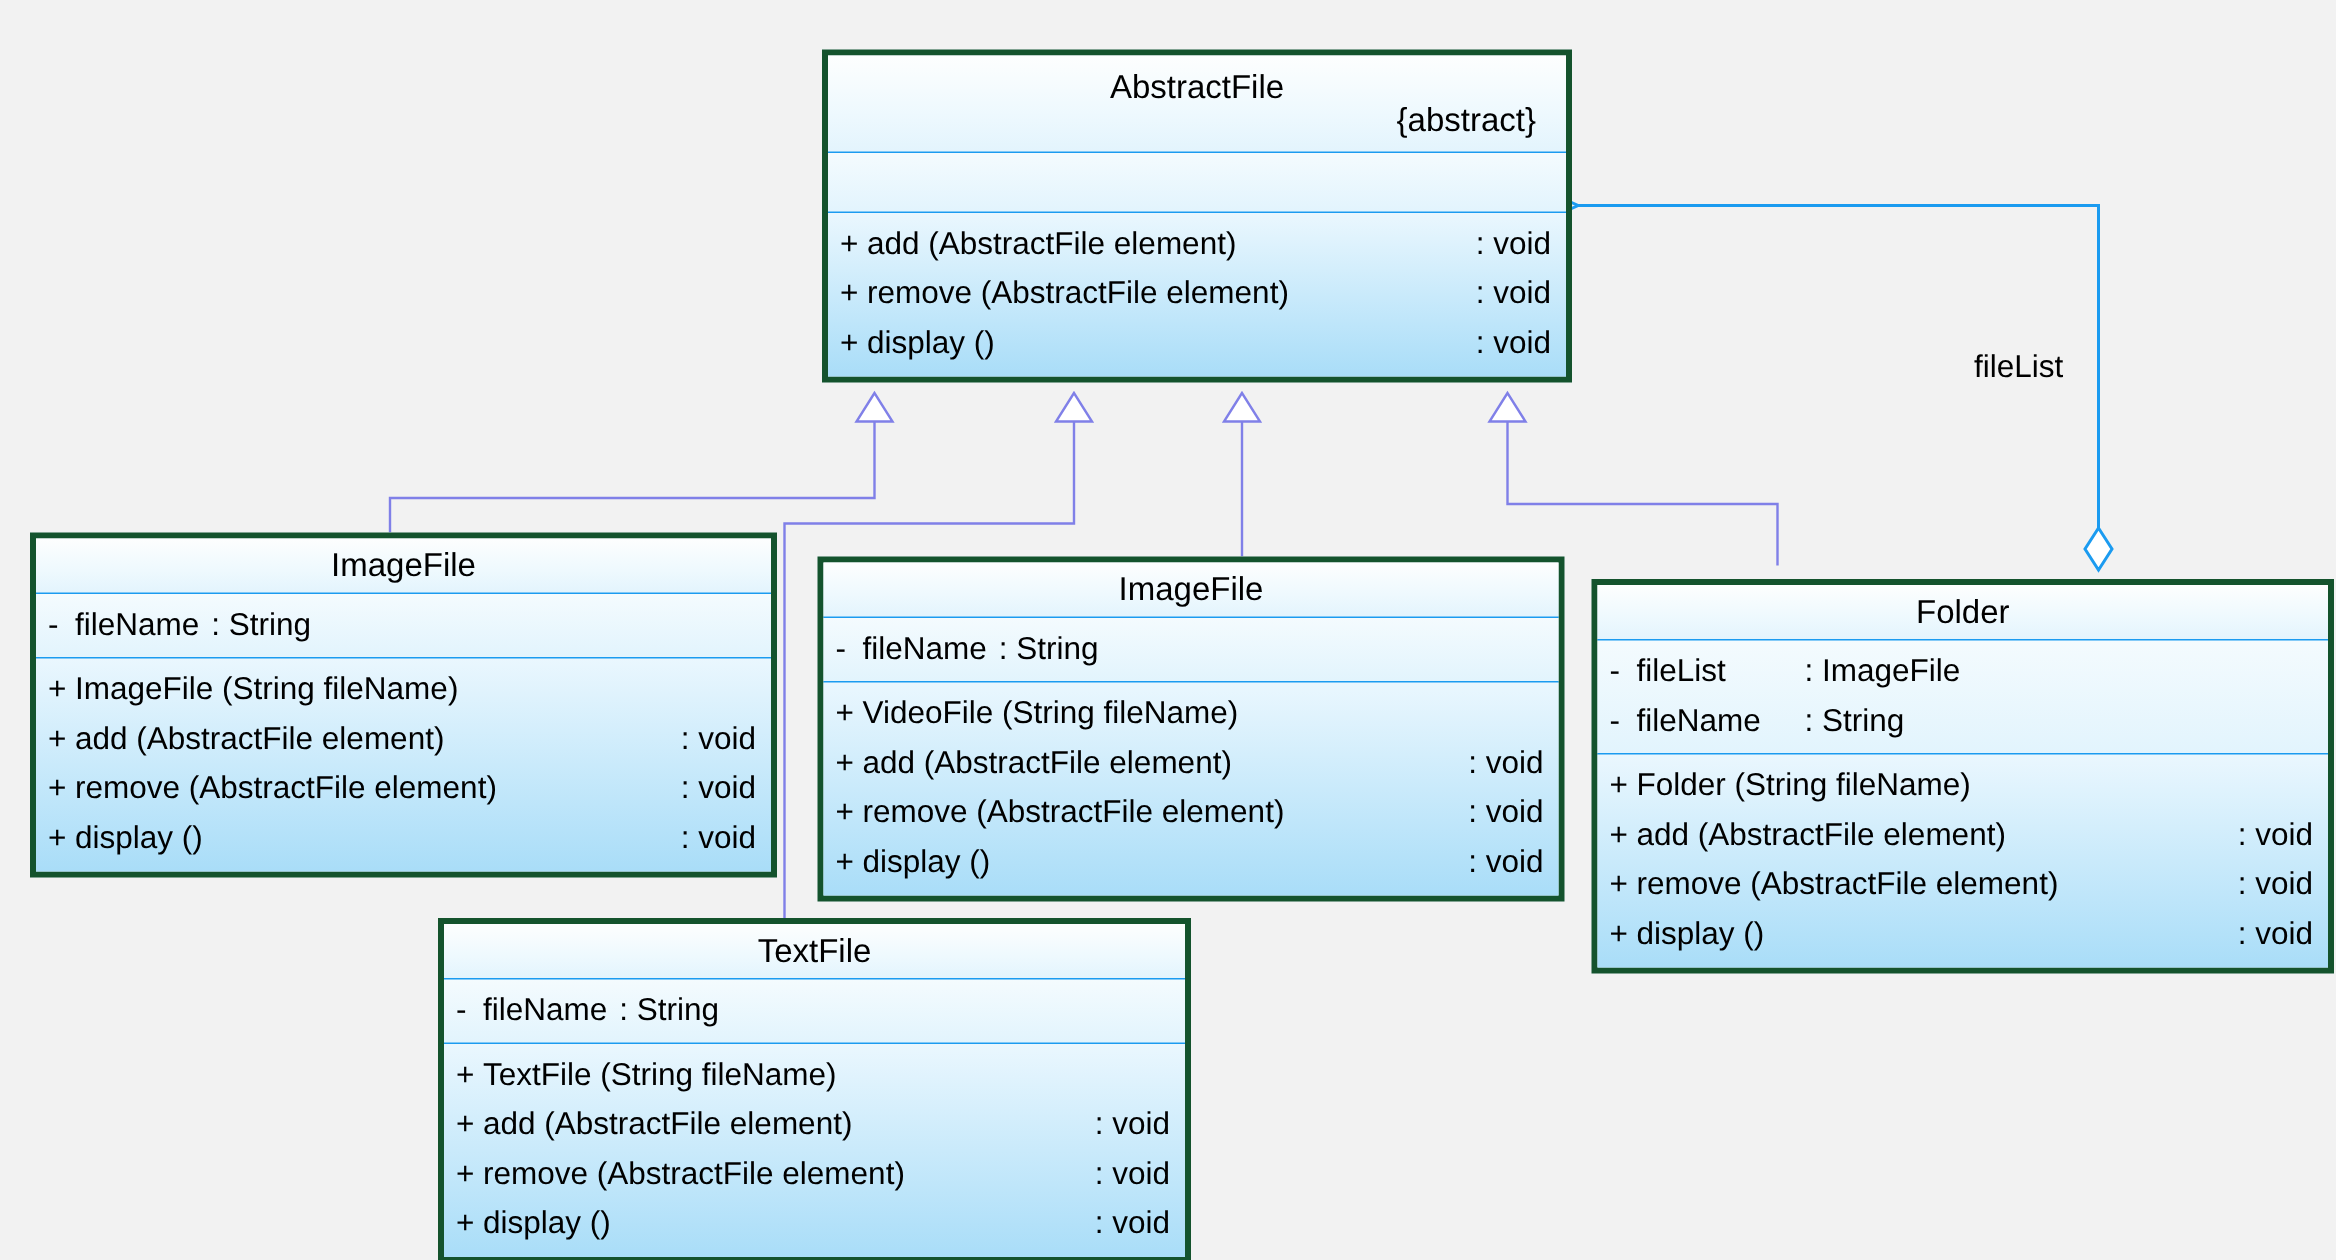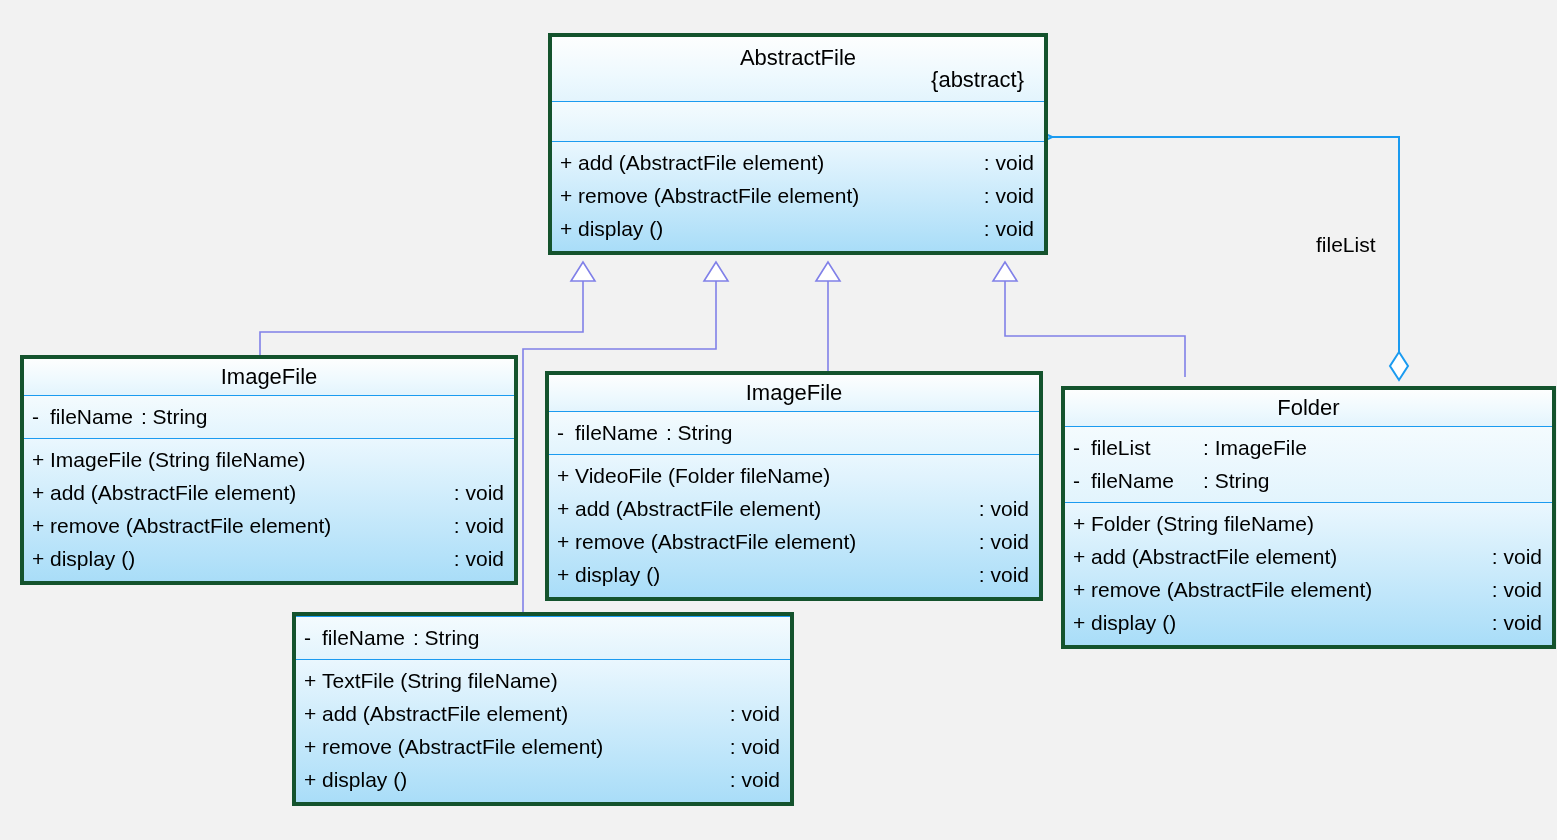--- a/index.html
+++ b/index.html
@@ -198,21 +198,21 @@
     </div>
     <div class="cls-attrs">
       <div class="member">
         <span class="vis">-</span>
         <span class="sig"><span class="mname">fileName</span><span class="mtype" style="padding-left:8px;">: String</span></span>
       </div>
     </div>
     <div class="cls-ops">
       <div class="member">
         <span class="vis">+</span>
-        <span class="sig">VideoFile (Folder fileName)</span>
+        <span class="sig">VideoFile (String fileName)</span>
         <span class="ret"></span>
       </div>
       <div class="member">
         <span class="vis">+</span>
         <span class="sig">add (AbstractFile element)</span>
         <span class="ret">: void</span>
       </div>
       <div class="member">
         <span class="vis">+</span>
         <span class="sig">remove (AbstractFile element)</span>
@@ -258,20 +258,23 @@
       </div>
       <div class="member">
         <span class="vis">+</span>
         <span class="sig">display ()</span>
         <span class="ret">: void</span>
       </div>
     </div>
   </div>
 
   <div class="uml-class" style="left:292px; top:612px; width:502px;">
+    <div class="cls-name" style="padding:7px 8px 7px 8px;">
+      <span>TextFile</span>
+    </div>
     <div class="cls-attrs">
       <div class="member">
         <span class="vis">-</span>
         <span class="sig"><span class="mname">fileName</span><span class="mtype" style="padding-left:8px;">: String</span></span>
       </div>
     </div>
     <div class="cls-ops">
       <div class="member">
         <span class="vis">+</span>
         <span class="sig">TextFile (String fileName)</span>

